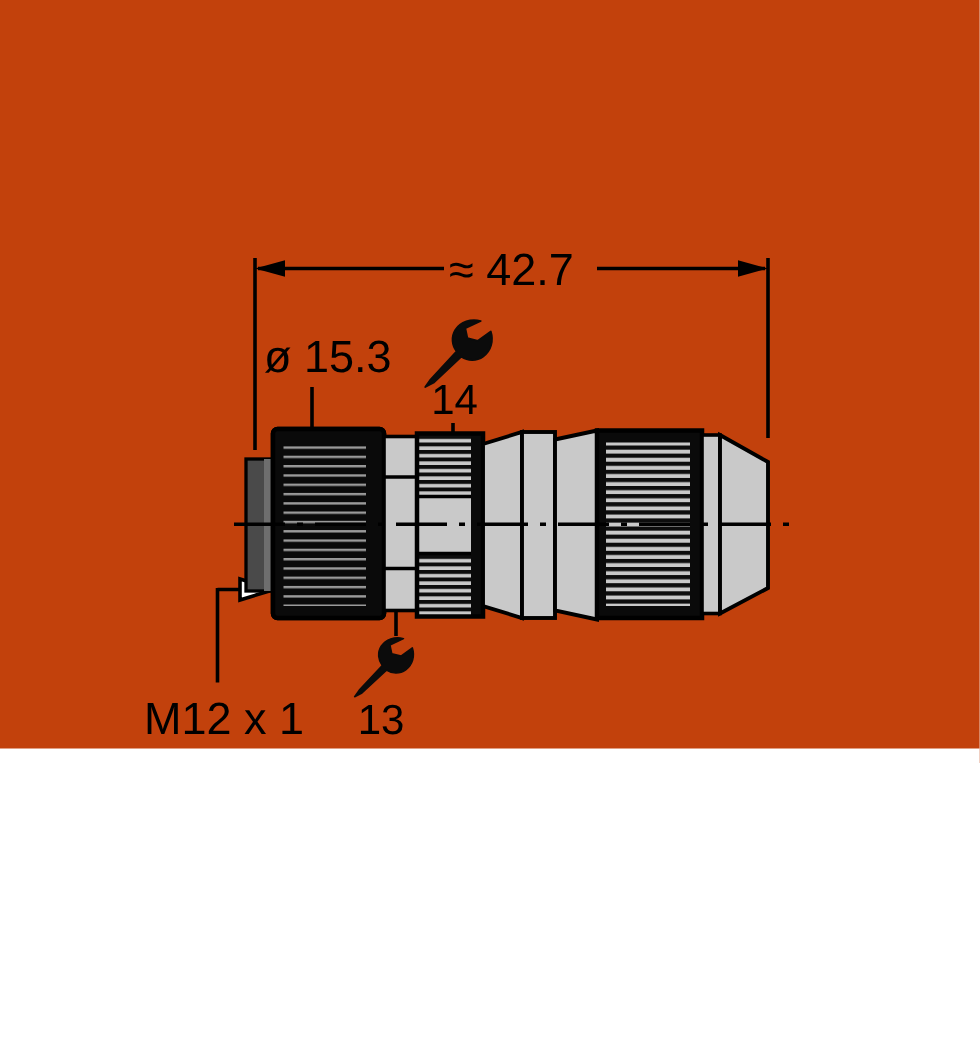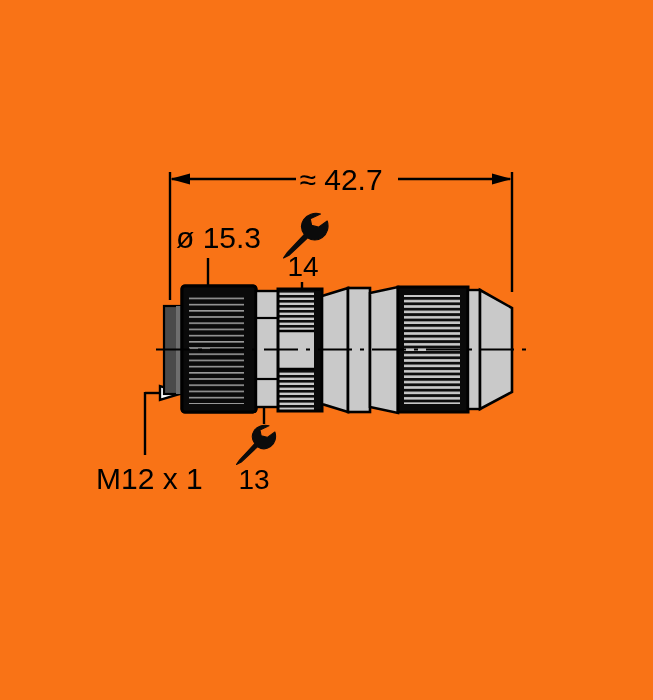--- a/index.html
+++ b/index.html
@@ -13,22 +13,22 @@
     height: 700px;
     font-family: "Liberation Sans", sans-serif;
     overflow: hidden;
     position: relative;
   }
   #drawing-root {
     position: absolute;
     left: 0;
     top: 0;
     width: 653px;
-    height: 700px;
-    background: #f97316;
+    height: 499px;
+    background: #c2410c;
   }
   svg.drawing-canvas {
     display: block;
     width: 653px;
     height: 700px;
   }
   .dim-text {
     font-family: "Liberation Sans", sans-serif;
     font-size: 30px;
     fill: #000000;

